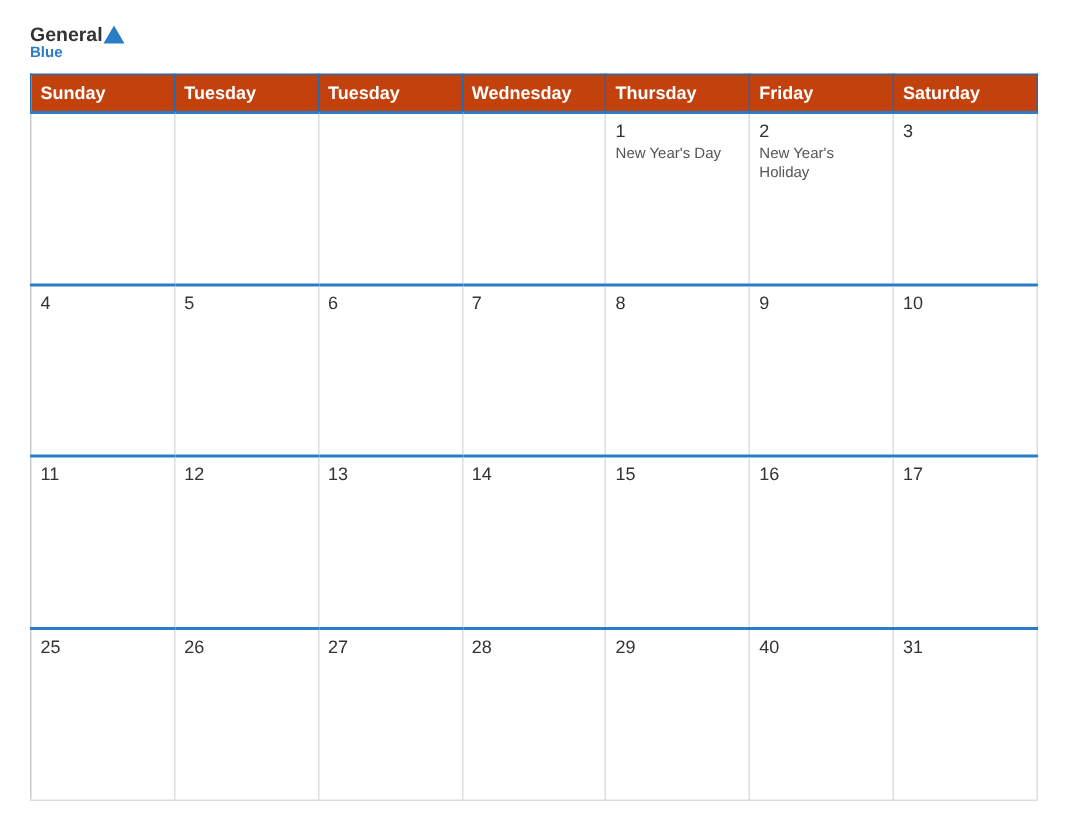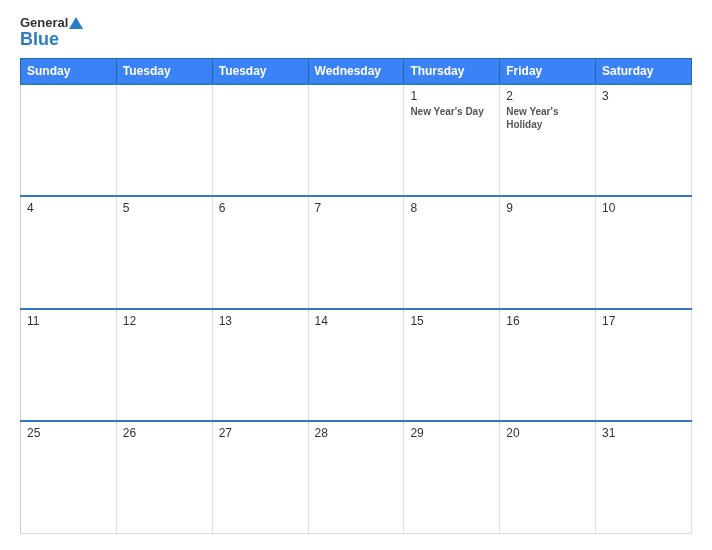--- a/index.html
+++ b/index.html
@@ -27,21 +27,21 @@
       display: flex;
       align-items: center;
       gap: 2px;
     }
     .logo-text-general {
       font-size: 13px;
       font-weight: bold;
       color: #333;
     }
     .logo-text-blue {
-      font-size: 18px;
+      font-size: 10px;
       font-weight: bold;
       color: #2a7cc7;
     }
     .logo-triangle {
       width: 0;
       height: 0;
       border-left: 7px solid transparent;
       border-right: 7px solid transparent;
       border-bottom: 12px solid #2a7cc7;
       margin-left: 1px;
@@ -61,21 +61,21 @@
       min-width: 80px;
     }
     .calendar {
       flex: 1;
       border: 1px solid #ccc;
       border-collapse: collapse;
       width: 100%;
       table-layout: fixed;
     }
     .calendar thead tr th {
-      background: #3b82f6;
+      background: #c2410c;
       color: #fff;
       font-size: 12px;
       font-weight: bold;
       padding: 5px 6px;
       text-align: left;
       border: 1px solid #1e6aad;
     }
     .calendar tbody tr td {
       border-top: 2px solid #2a7cc7;
       border-right: 1px solid #ddd;
@@ -94,21 +94,20 @@
       color: #333;
       font-weight: normal;
       display: block;
       margin-bottom: 2px;
     }
     .day-event {
       font-size: 10px;
       color: #555;
       display: block;
       line-height: 1.3;
-      font-weight: bold;
     }
     .empty-cell {
       background: #f5f5f5;
     }
     table {
       width: 100%;
       border-collapse: collapse;
     }
   </style>
 </head>
@@ -215,21 +214,21 @@
           <td>
             <span class="day-number">27</span>
           </td>
           <td>
             <span class="day-number">28</span>
           </td>
           <td>
             <span class="day-number">29</span>
           </td>
           <td>
-            <span class="day-number">20</span>
+            <span class="day-number">40</span>
           </td>
           <td>
             <span class="day-number">31</span>
           </td>
         </tr>
       </tbody>
   </table>
 </div>
 
 </body></html>

